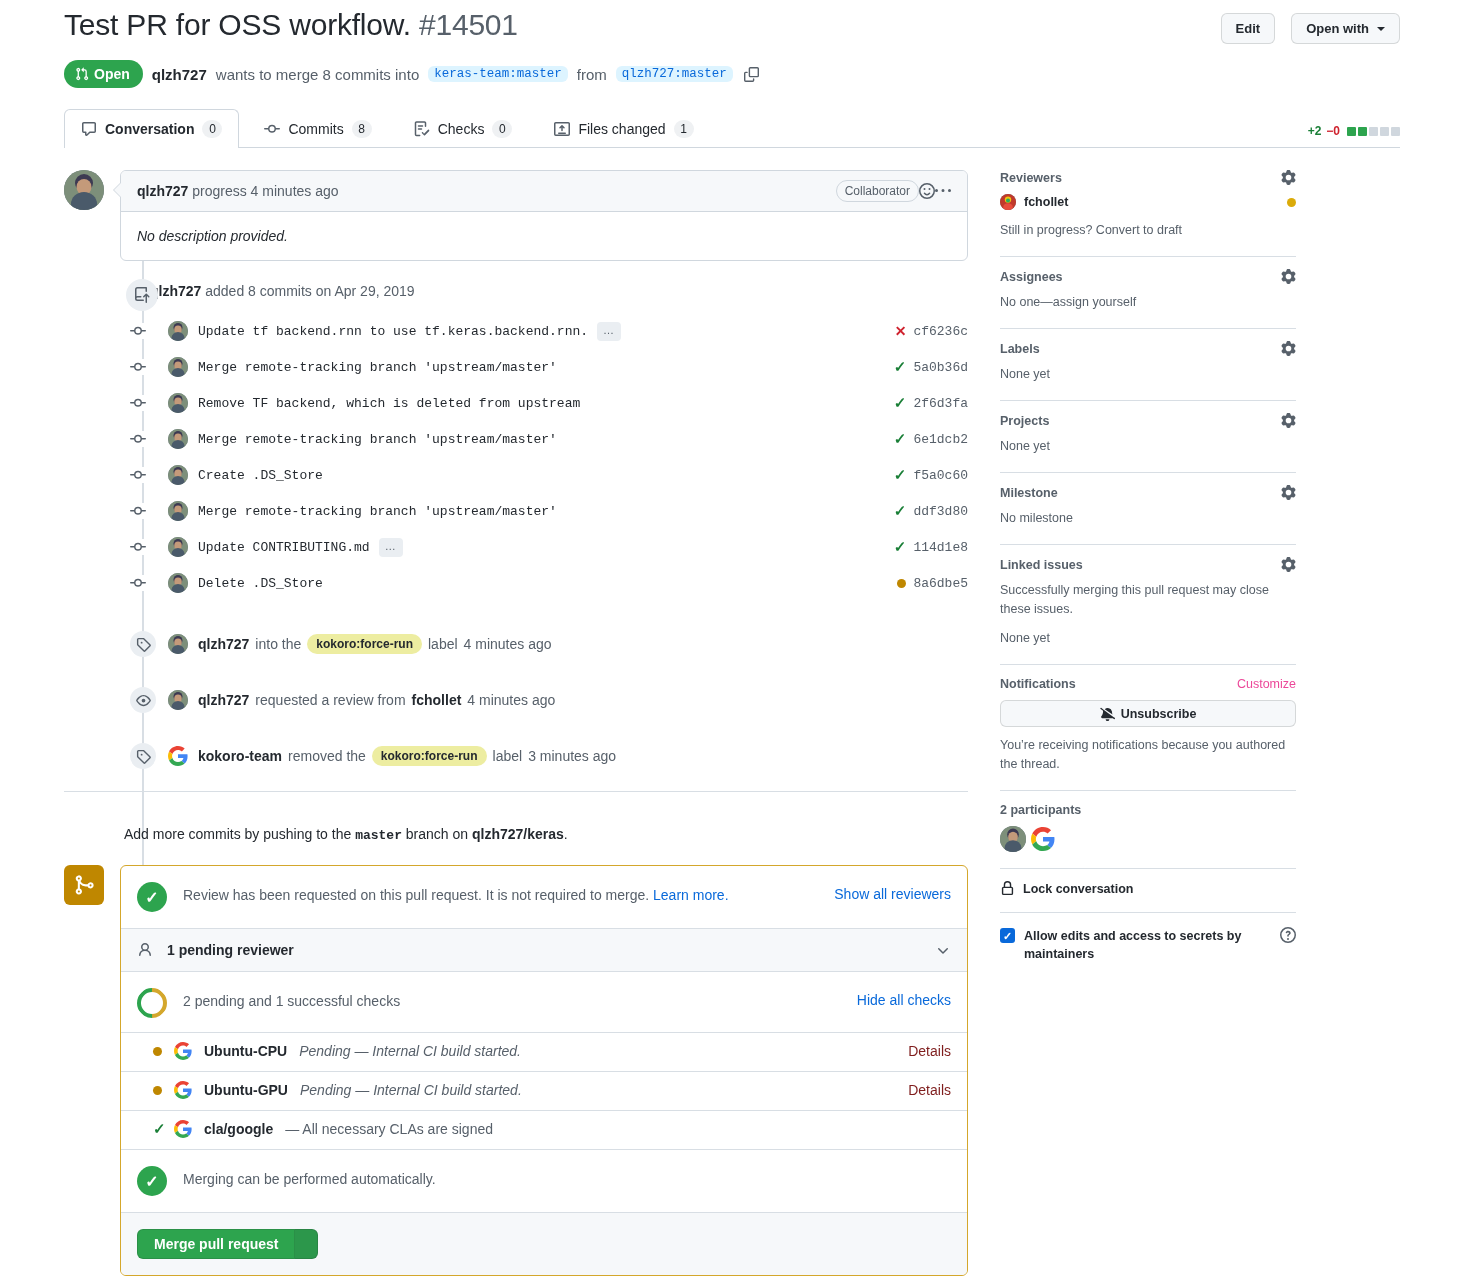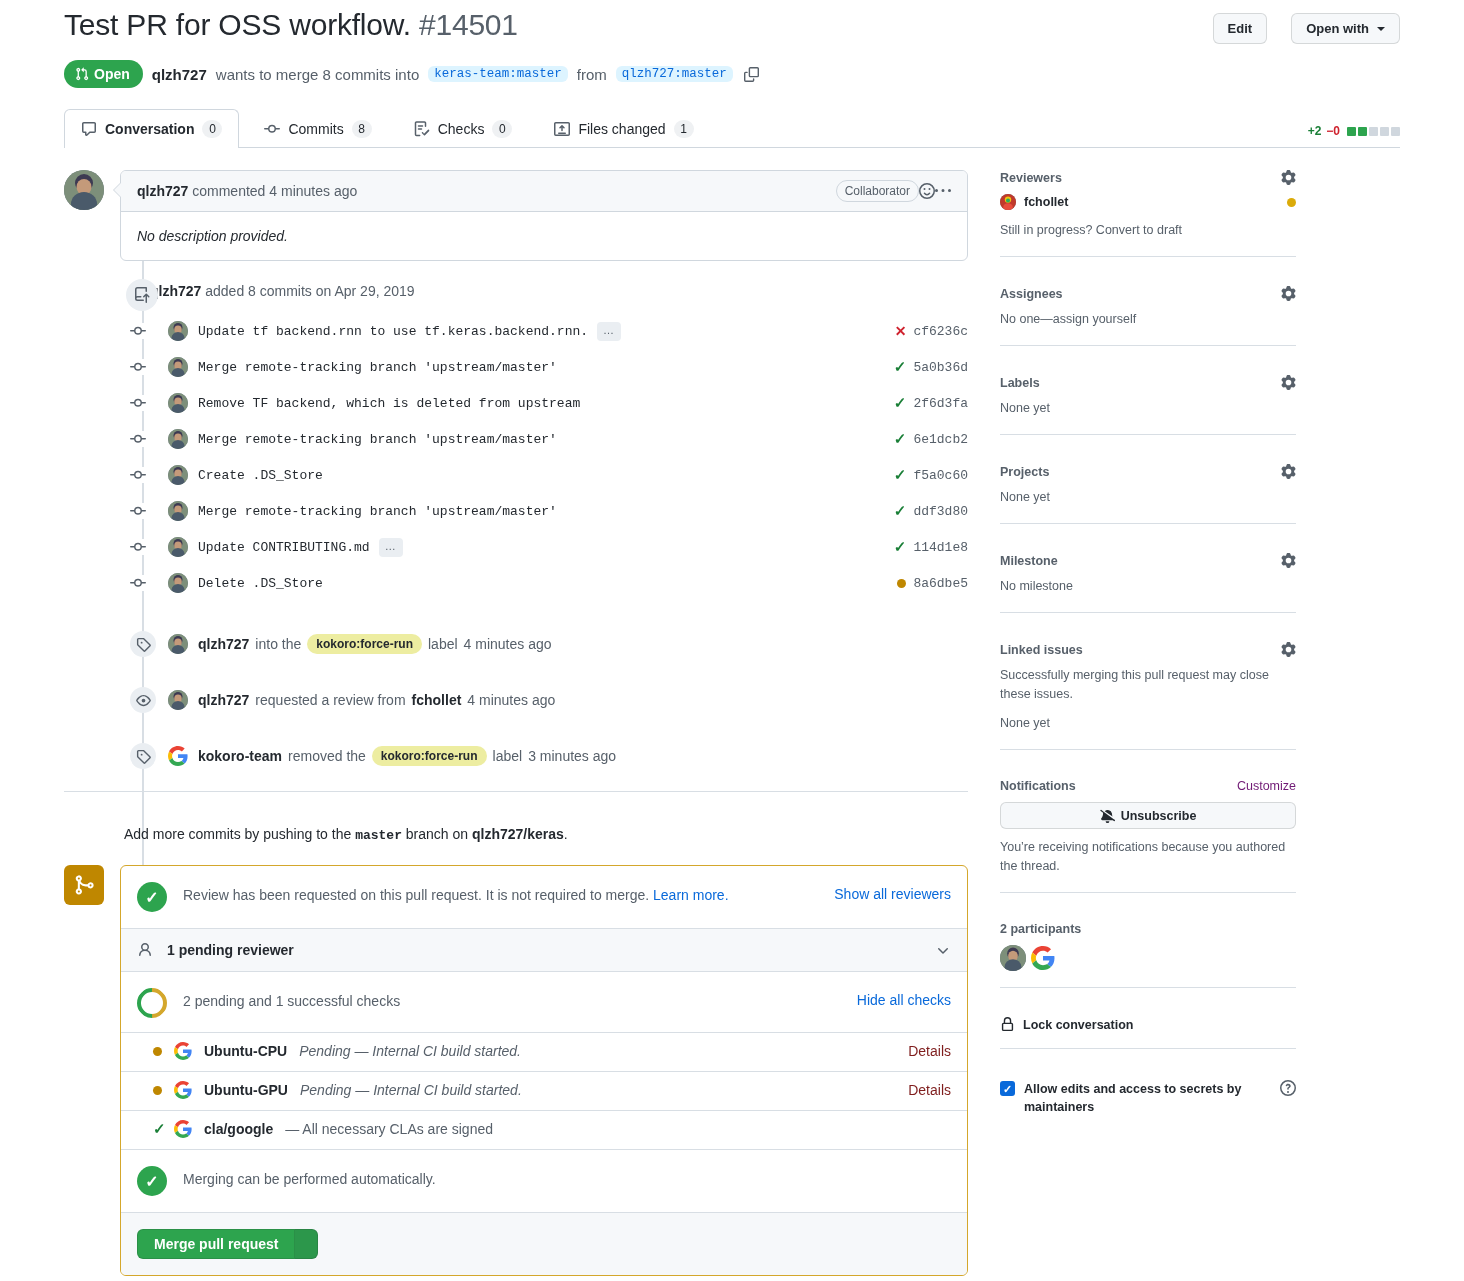--- a/index.html
+++ b/index.html
@@ -17,21 +17,21 @@
   
   .page { position: relative; width: 1464px; height: 1281px; padding: 0 64px; }
 
   
   .pr-title-row { display: flex; align-items: flex-start; padding-top: 6px; }
   .pr-title {
     font-size: 30px; font-weight: 400; line-height: 1.25;
     letter-spacing: -0.2px; color: #24292f; margin: 0; flex: 1;
   }
   .pr-number { color: #57606a; font-weight: 300; }
-  .head-actions { display: flex; gap: 24px; align-items: flex-start; padding-top: 7px; }
+  .head-actions { display: flex; gap: 16px; align-items: flex-start; padding-top: 7px; }
   .btn {
     border: 1px solid rgba(27,31,36,0.15);
     background: #f6f8fa;
     border-radius: 6px;
     font-size: 13px; font-weight: 600; color: #24292f;
     padding: 5px 14px; line-height: 19px;
     display: inline-flex; align-items: center; gap: 6px;
     cursor: pointer; white-space: nowrap;
   }
   .caret {
@@ -248,31 +248,31 @@
     border-radius: 6px 0 0 6px; padding: 6px 16px; font-size: 14px; font-weight: 600;
     cursor: pointer;
   }
   .merge-caret {
     background: #2c974b; color: #fff; border: 1px solid rgba(27,31,36,0.15);
     border-left: none; border-radius: 0 6px 6px 0; padding: 6px 11px; cursor: pointer;
     display: flex; align-items: center;
   }
 
   
-  .side-sec { padding: 0 0 16px; border-bottom: 1px solid #d8dee4; margin-bottom: 29px; }
+  .side-sec { padding: 0 0 16px; border-bottom: 1px solid #d8dee4; margin-bottom: 12px; }
   .side-sec:last-child { border-bottom: none; }
   .side-head {
     display: flex; align-items: center; font-size: 12.5px; font-weight: 600;
     color: #57606a; margin-bottom: 9px;
   }
   .side-head .gear { margin-left: auto; color: #57606a; cursor: pointer; display: inline-flex; }
   .side-txt { font-size: 12.5px; color: #57606a; line-height: 19px; }
   .side-row { display: flex; align-items: center; gap: 8px; font-size: 12.5px; font-weight: 600; color: #24292f; margin-bottom: 11px; }
   .side-row .pendot { margin-left: auto; width: 9px; height: 9px; border-radius: 50%; background: #dbab0a; }
-  .side-link { color: #701a75; cursor: pointer; font-size: 12.5px; }
+  .side-link { color: #ec4899; cursor: pointer; font-size: 12.5px; }
   .unsub-btn {
     width: 100%; border: 1px solid rgba(27,31,36,0.15); background: #f6f8fa;
     border-radius: 6px; padding: 5px 12px; font-size: 12.5px; font-weight: 600;
     color: #24292f; display: flex; align-items: center; justify-content: center;
     gap: 6px; cursor: pointer; margin-bottom: 9px;
   }
   .participants { display: flex; gap: 5px; margin-top: 9px; align-items: center; }
   .lock-row { display: flex; align-items: center; gap: 8px; font-size: 12.5px; font-weight: 600; color: #24292f; cursor: pointer; }
   .allow-row { display: flex; align-items: flex-start; gap: 9px; font-size: 12.5px; font-weight: 600; color: #24292f; line-height: 18px; }
   .cbox {
@@ -386,21 +386,21 @@
             <rect width="40" height="40" fill="#7d8f7a"></rect>
             <ellipse cx="20" cy="13" rx="9" ry="9" fill="#3d3a52"></ellipse>
             <ellipse cx="20" cy="17" rx="7.5" ry="8" fill="#c49a7a"></ellipse>
             <ellipse cx="20" cy="34" rx="13" ry="12" fill="#4a5a6a"></ellipse>
           </svg>
         </div>
         <div class="comment-box">
           <div class="comment-head">
             <span class="who">qlzh727</span>
             <span>&nbsp;</span>
-            <span>commented</span>
+            <span>progress</span>
             <span>&nbsp;</span>
             <span>4 minutes ago</span>
             <span class="head-right">
               <span class="role-pill">Collaborator</span>
               <span class="ic-btn">
                 <svg width="16" height="16" viewBox="0 0 16 16" fill="currentColor">
                     <path d="M8 0a8 8 0 1 1 0 16A8 8 0 0 1 8 0ZM1.5 8a6.5 6.5 0 1 0 13 0 6.5 6.5 0 0 0-13 0Zm8-2a1 1 0 1 1 2 0 1 1 0 0 1-2 0Zm-5 0a1 1 0 1 1 2 0 1 1 0 0 1-2 0Zm.47 3.77a.75.75 0 0 1 1.06.07A2.5 2.5 0 0 0 8 11a2.5 2.5 0 0 0 1.97-1.16.75.75 0 1 1 1.13.98A4 4 0 0 1 8 12.5a4 4 0 0 1-3.1-1.68.75.75 0 0 1 .07-1.05Z"></path>
                   </svg>
               </span>
               <span class="ic-btn">

